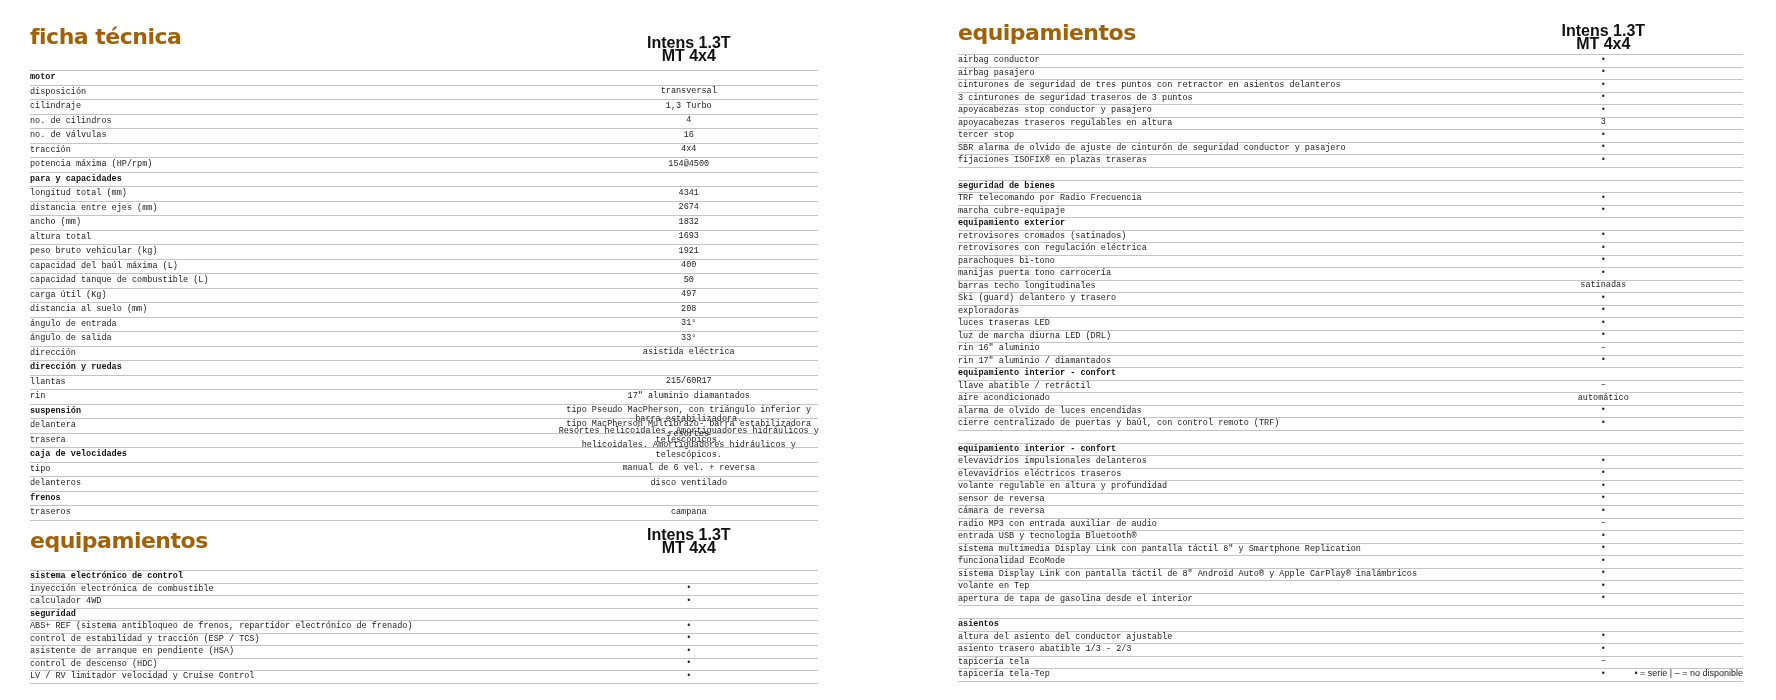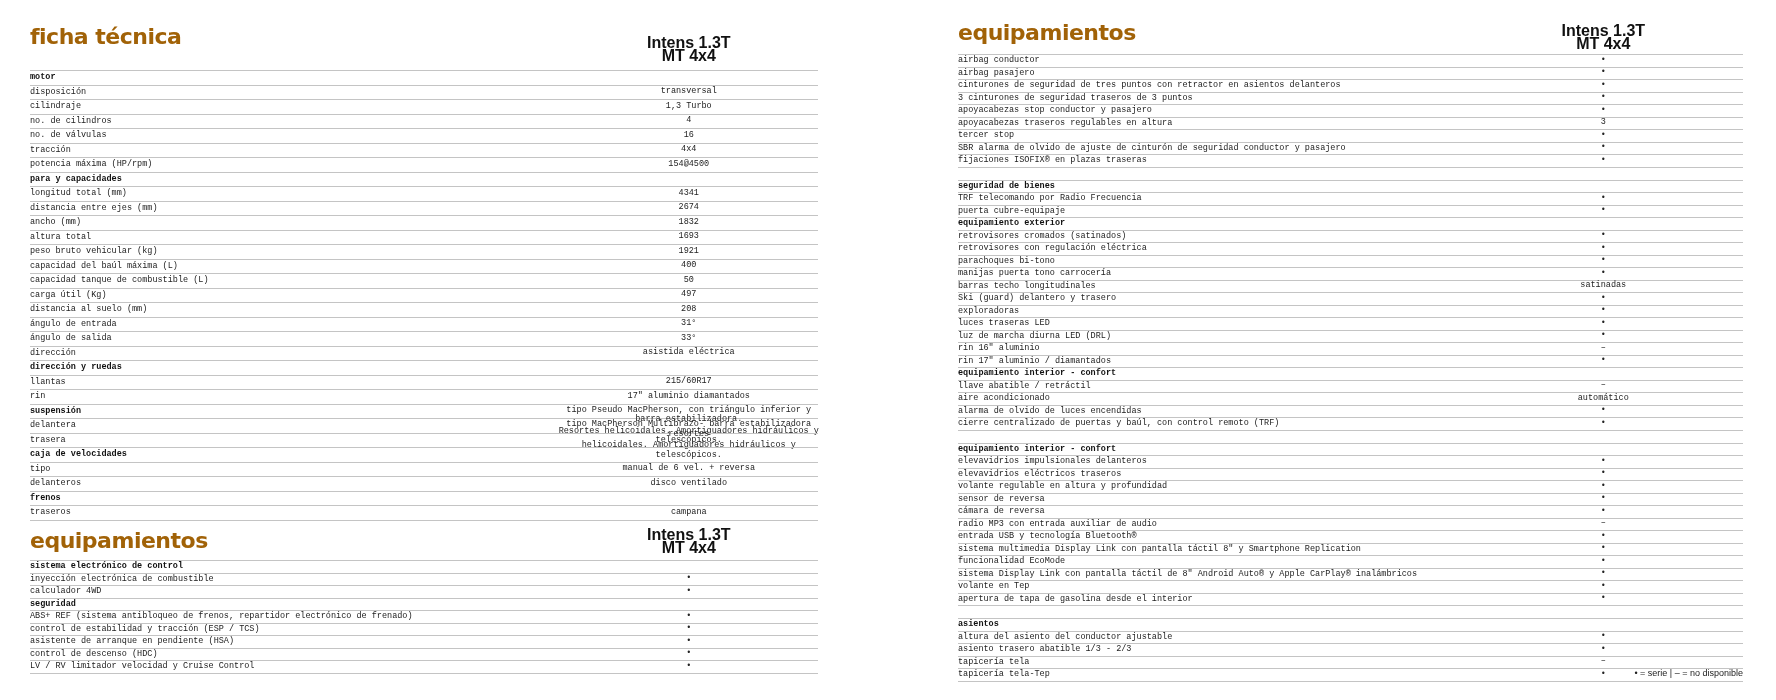--- a/index.html
+++ b/index.html
@@ -34,21 +34,21 @@
     text-align:center;font-size:8.5px;line-height:9.5px;color:#222;
   }
   .t-left .val{left:66.5%;width:34.2%;}
   .t-right .val{left:65%;width:34.4%;}
   .vline{display:block;padding:1px 0;}
   #ficha{left:30px;top:20px;width:788px;}
   #ficha .variant-header{top:16px;}
   #ficha .rows{margin-top:16px;}
   #equip-left{left:30px;top:524px;width:788px;}
   #equip-left .variant-header{top:4px;}
-  #equip-left .rows{margin-top:2px;}
+  #equip-left .rows{margin-top:12px;}
   #equip-right{left:958px;top:16px;width:785px;}
   #equip-right .variant-header{top:8px;}
   #equip-right .rows{margin-top:4px;}
   #legend{
     position:absolute;left:1343px;top:668px;width:400px;text-align:right;
     font-size:9px;line-height:11px;color:#222;
   }
 </style>
 </head>
 <body>
@@ -276,21 +276,21 @@
       </div>
       <div class="row gap"></div>
       <div class="row section">
         <span class="lbl">seguridad de bienes</span>
       </div>
       <div class="row item">
         <span class="lbl">TRF telecomando por Radio Frecuencia</span>
         <span class="val">•</span>
       </div>
       <div class="row item">
-        <span class="lbl">puerta cubre-equipaje</span>
+        <span class="lbl">marcha cubre-equipaje</span>
         <span class="val">•</span>
       </div>
       <div class="row section">
         <span class="lbl">equipamiento exterior</span>
       </div>
       <div class="row item">
         <span class="lbl">retrovisores cromados (satinados)</span>
         <span class="val">•</span>
       </div>
       <div class="row item">

